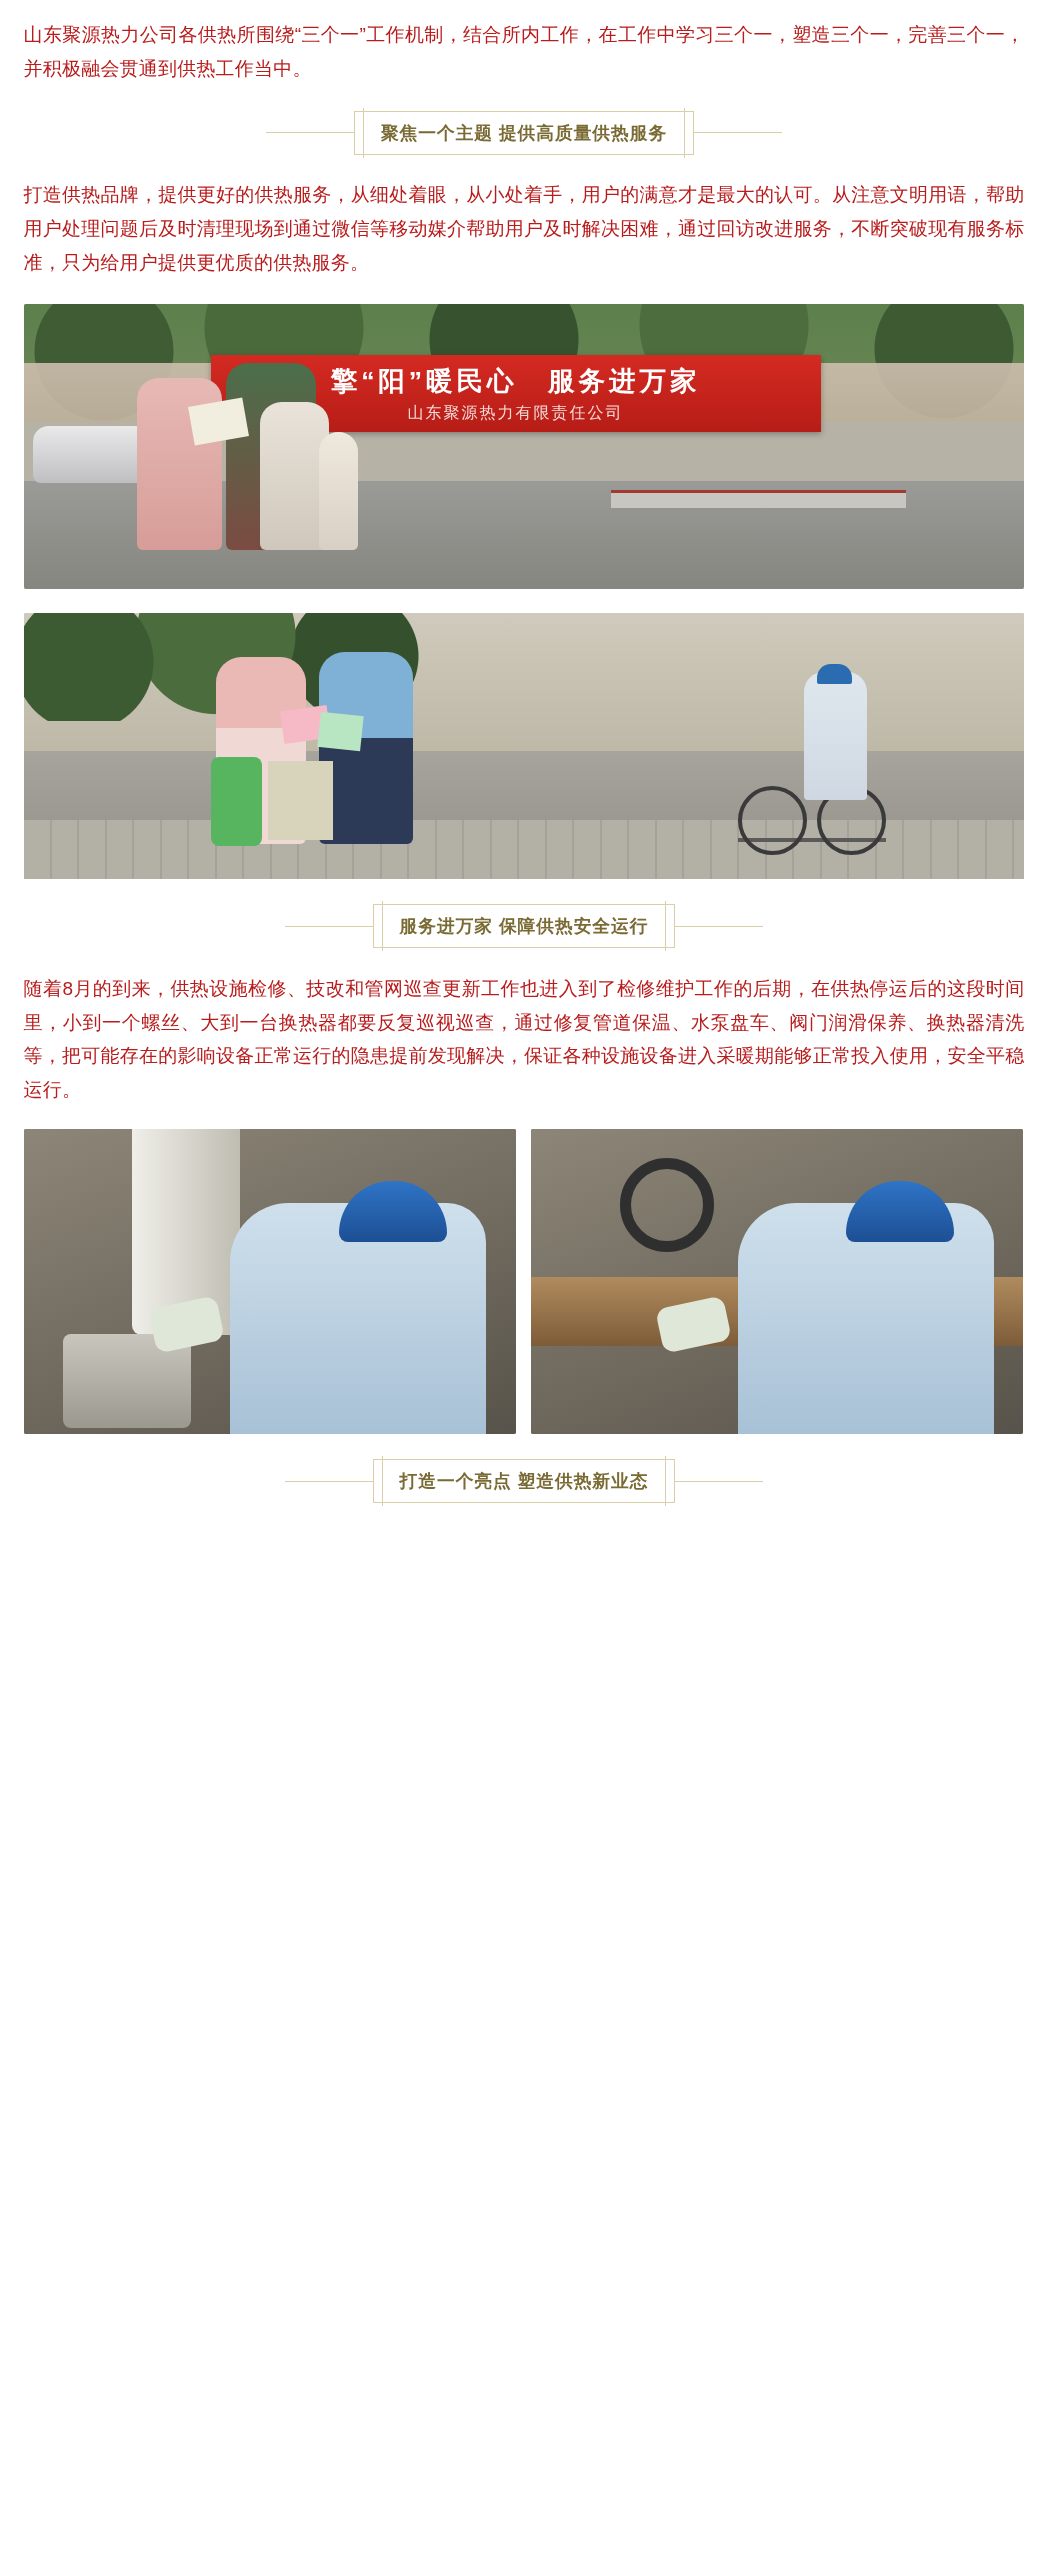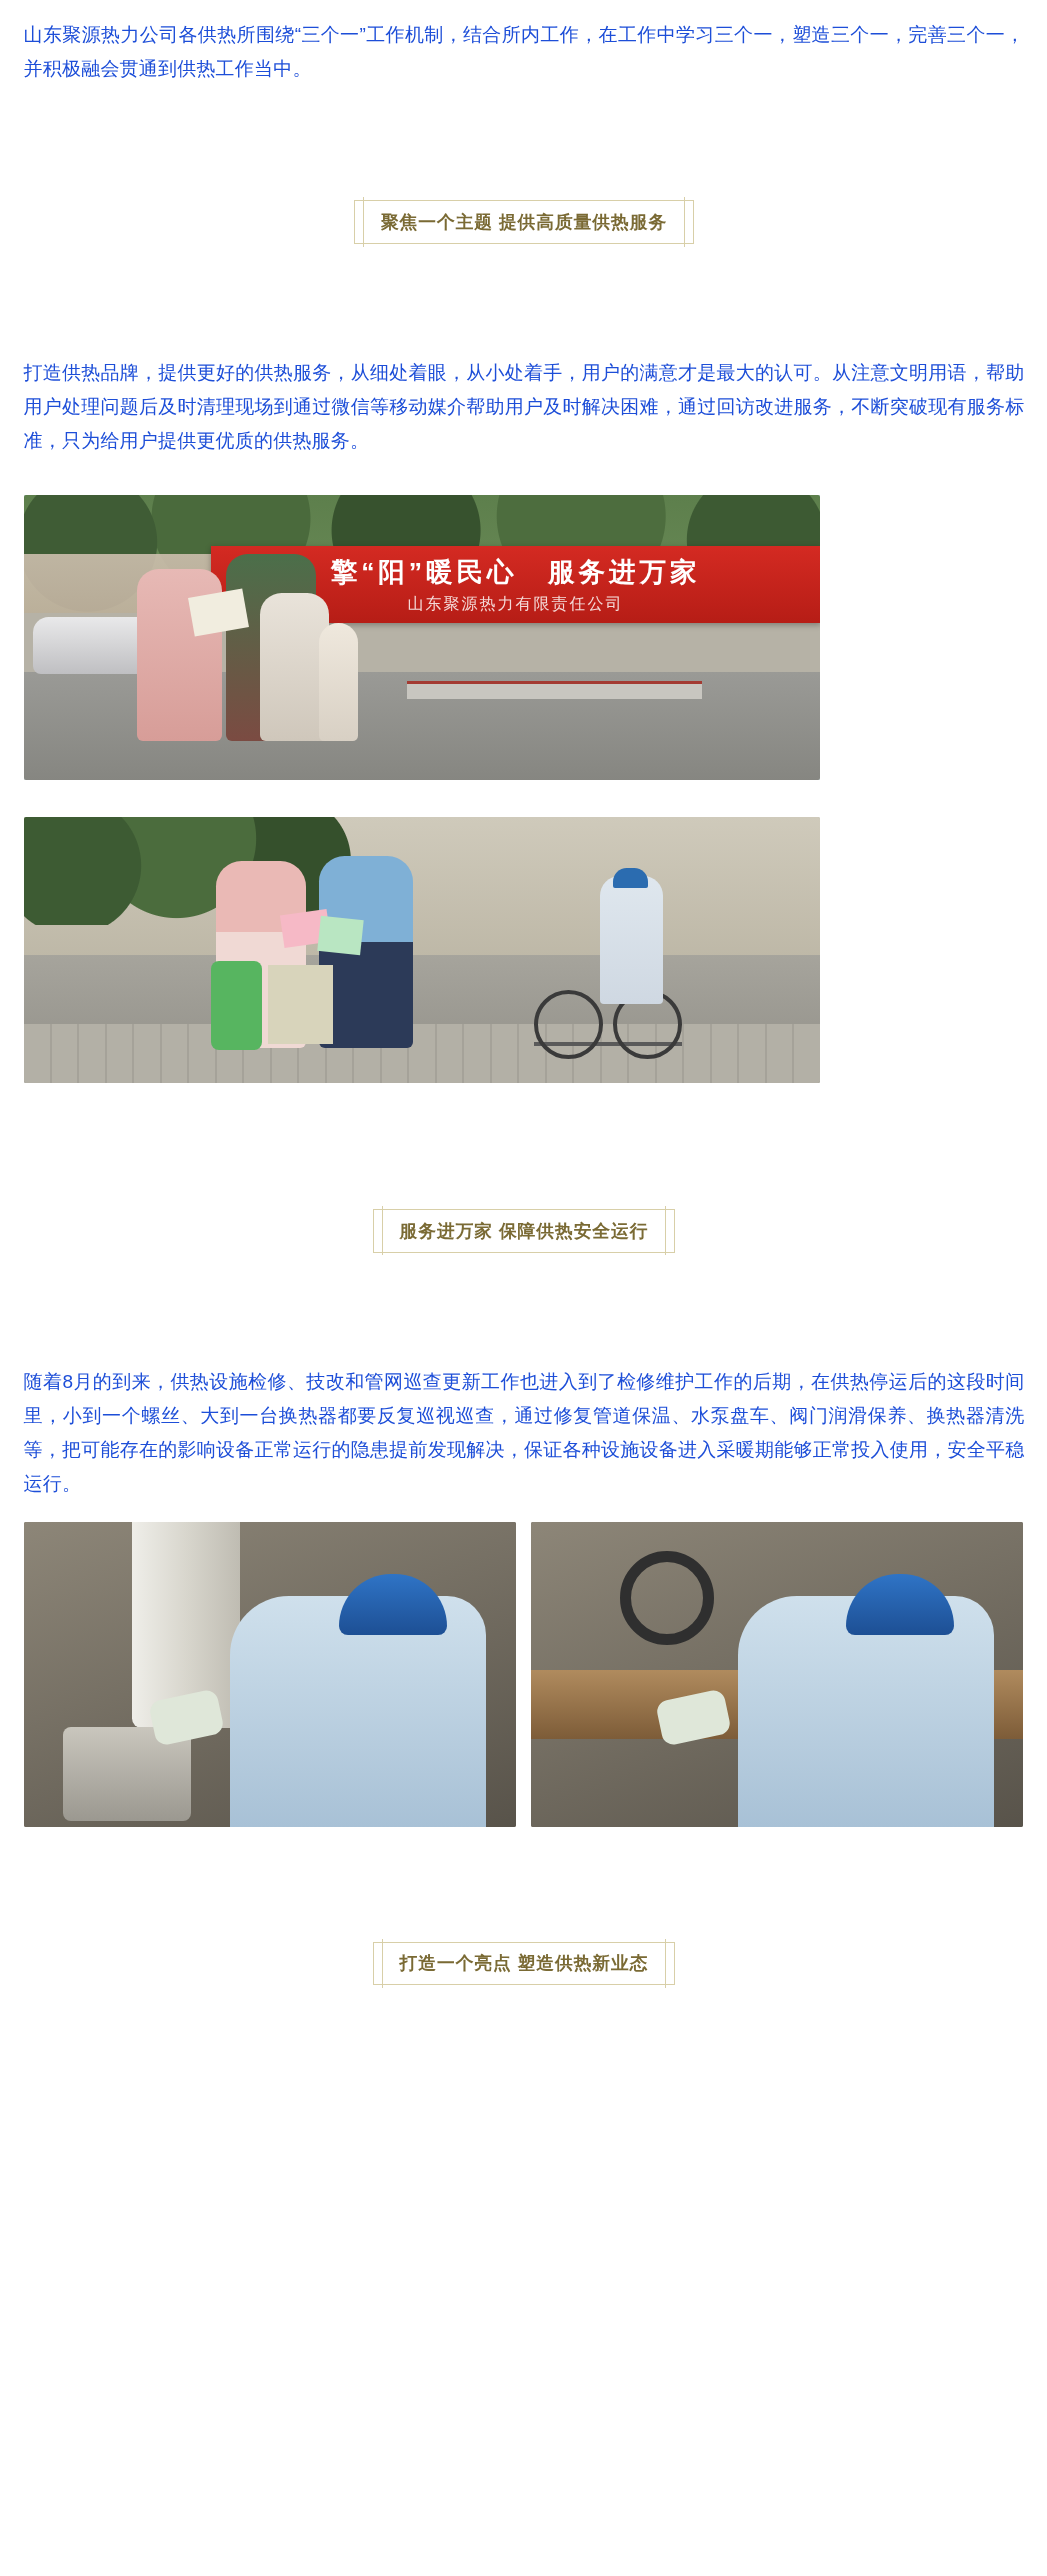--- a/index.html
+++ b/index.html
@@ -14,34 +14,33 @@
     color: #333333;
   }
   .page {
     width: 1048px;
     padding: 17.7px 23.6px 39px 23.6px;
     background: #ffffff;
   }
   p.body-text {
     font-size: 19px;
     line-height: 1.78;
-    color: #1d4ed8;
+    color: #b91c1c;
     margin: 0 0 9.8px 0;
     text-align: justify;
     text-justify: inter-ideograph;
     letter-spacing: 0.2px;
   }
 
   
   .heading-wrap {
     display: flex;
     align-items: center;
     justify-content: center;
     margin: 25.6px 0 23.6px 0;
-    flex-direction: column;
   }
   .heading-rule {
     height: 1px;
     background: #d8cfa8;
     flex: 0 0 89px;
   }
   .heading-rule.left { margin-right: -1px; }
   .heading-rule.right { margin-left: -1px; }
   .heading-box {
     position: relative;
@@ -61,22 +60,22 @@
     top: -3.9px;
     bottom: -3.9px;
     width: 1px;
     background: #d8cfa8;
   }
   .heading-box::before { left: 7.9px; }
   .heading-box::after { right: 7.9px; }
 
   
   .figure {
-    margin: 37px 0;
-    width: 796px;
+    margin: 24px 0;
+    width: 1000px;
     border-radius: 2px;
     overflow: hidden;
     position: relative;
   }
   .img-row {
     display: flex;
     gap: 15.7px;
     margin: 21.6px 0;
   }
   .img-row .figure { margin: 0; width: 492px; }

